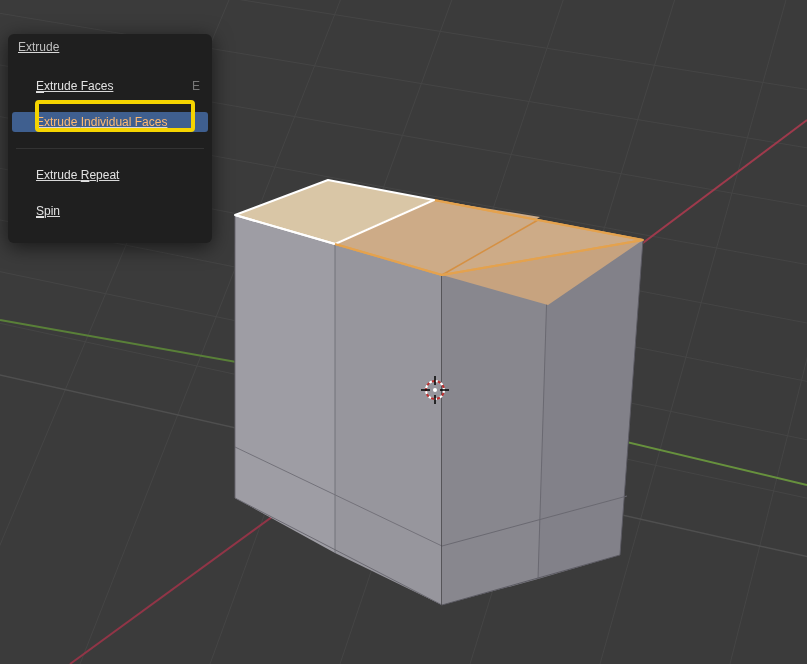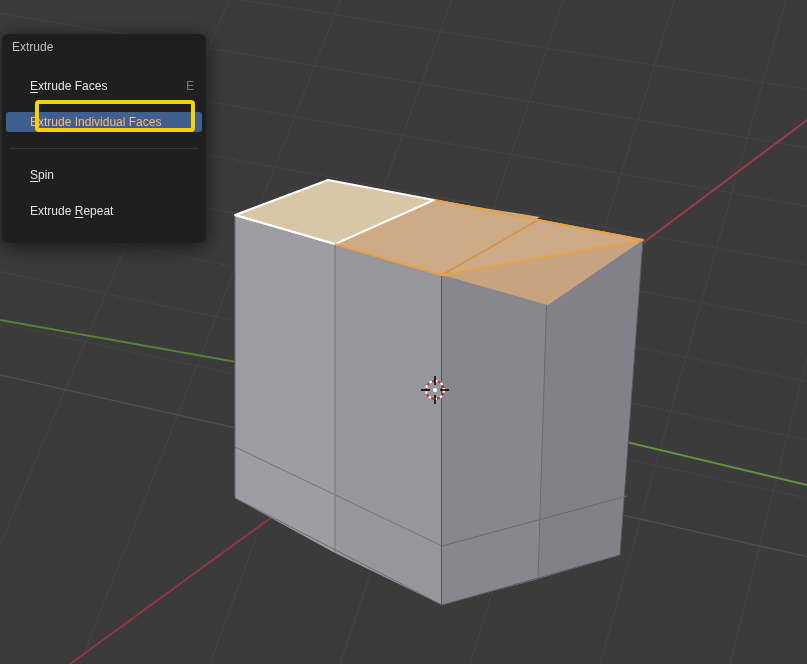--- a/index.html
+++ b/index.html
@@ -18,28 +18,29 @@
   .viewport {
     position: absolute;
     left: 0; top: 0;
     width: 807px;
     height: 664px;
     overflow: hidden;
   }
 
   .menu-panel {
     position: absolute;
-    left: 2px;
+    left: 8px;
     top: 34px;
     width: 204px;
     background: #1f1f1f;
     border-radius: 6px;
     padding-bottom: 6px;
     box-shadow: 0 4px 20px rgba(0,0,0,0.6);
     z-index: 50;
+    text-decoration: underline;
   }
   .menu-title {
     padding: 6px 10px 6px 10px;
     color: #bfbfbf;
     font-size: 12px;
   }
   .menu-item {
     position: relative;
     height: 20px;
     line-height: 20px;
@@ -184,18 +185,18 @@
 
 <div class="menu-panel">
   <div class="menu-title">Extrude</div>
 
   <div id="menu-group-1">
       <div class="menu-item"><span><span class="ul">E</span>xtrude Faces</span><span class="shortcut">E</span></div>
       <div class="menu-item highlighted"><span>Extrude <span class="ul">I</span>ndividual Faces</span></div>
     </div>
   <div class="menu-sep"></div>
   <div id="menu-group-2">
+      <div class="menu-item"><span>Extrude <span class="ul">R</span>epeat</span></div>
       <div class="menu-item"><span><span class="ul">S</span>pin</span></div>
-      <div class="menu-item"><span>Extrude <span class="ul">R</span>epeat</span></div>
     </div>
 </div>
 
 <div class="highlight-box"></div>
 
 </body></html>

